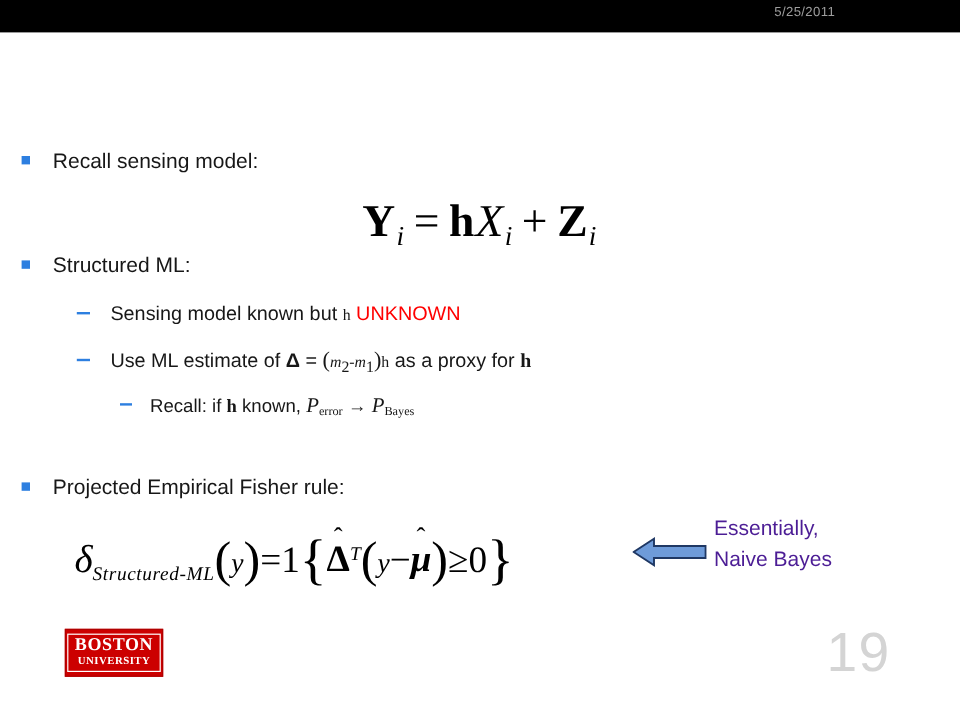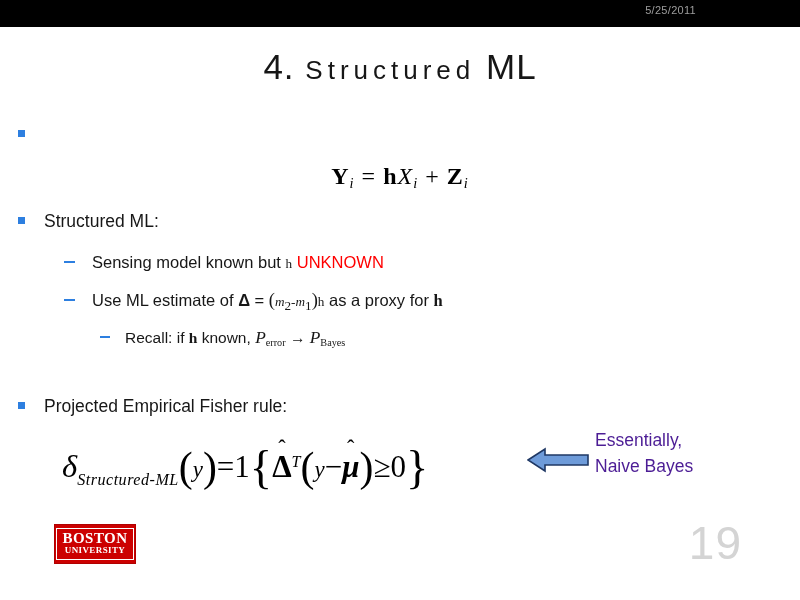--- a/index.html
+++ b/index.html
@@ -121,21 +121,21 @@
   }
 
   
   .eq-sensing {
     position: absolute;
     left: 0;
     top: 163px;
     width: 800px;
     text-align: center;
     font-family: "Liberation Serif", serif;
-    font-size: 24px;
+    font-size: 38px;
     color: #000000;
     letter-spacing: 1px;
   }
   .eq-sensing .bfup { font-weight: bold; }
   .eq-sensing .itx { font-style: italic; }
   .eq-sensing .sb {
     font-size: 0.6em;
     font-style: italic;
     vertical-align: -0.3em;
   }
@@ -259,26 +259,23 @@
   }
 </style>
 </head>
 <body>
 
 <div id="slide">
 
   <div class="header-bar"></div>
   <div class="header-date">5/25/2011</div>
 
-  <div class="slide-title">
-    <span class="t-big">4.</span><span class="t-big">&nbsp;</span><span class="t-small">Structured</span><span class="t-big">&nbsp;</span><span class="t-big">ML</span>
-  </div>
 
   <div class="lvl1" style="top:124px;">
-    <span class="sq"></span>
+    <span class="sq"></span><span>Recall sensing model:</span>
   </div>
 
   <div class="eq-sensing">
     <span class="bfup">Y</span><span class="sb">i</span><span class="op">=</span><span class="bfup">h</span><span class="itx">X</span><span class="sb">i</span><span class="op">+</span><span class="bfup">Z</span><span class="sb">i</span>
   </div>
 
   <div class="lvl1" style="top:211px;">
     <span class="sq"></span><span>Structured ML:</span>
   </div>
 

